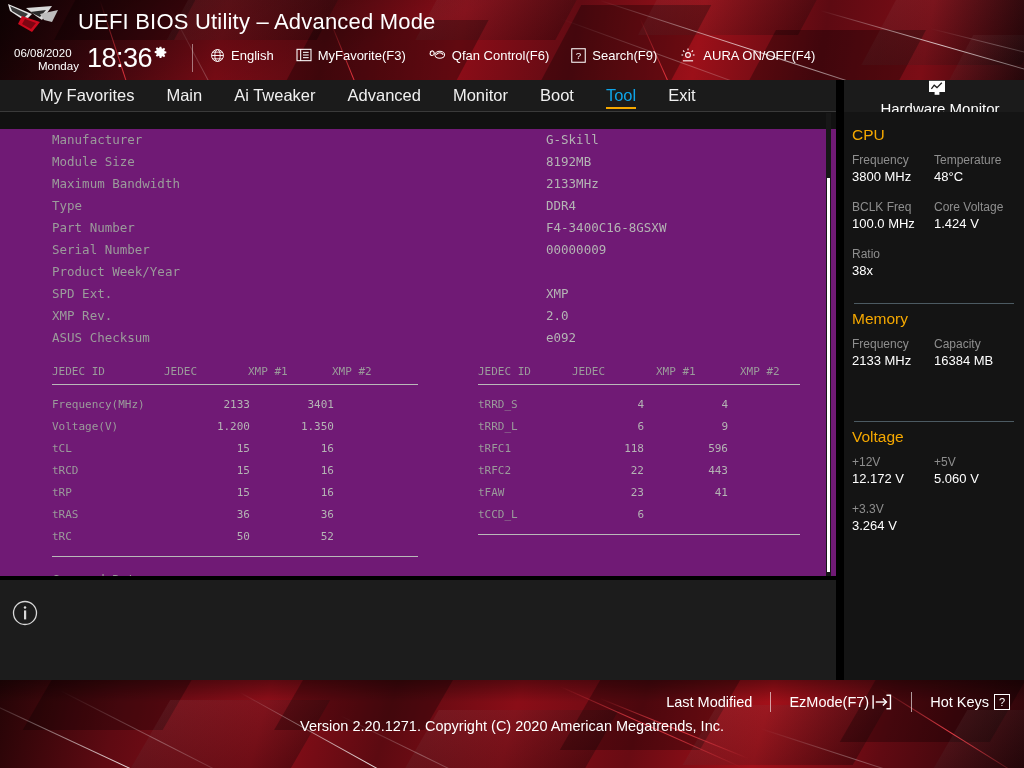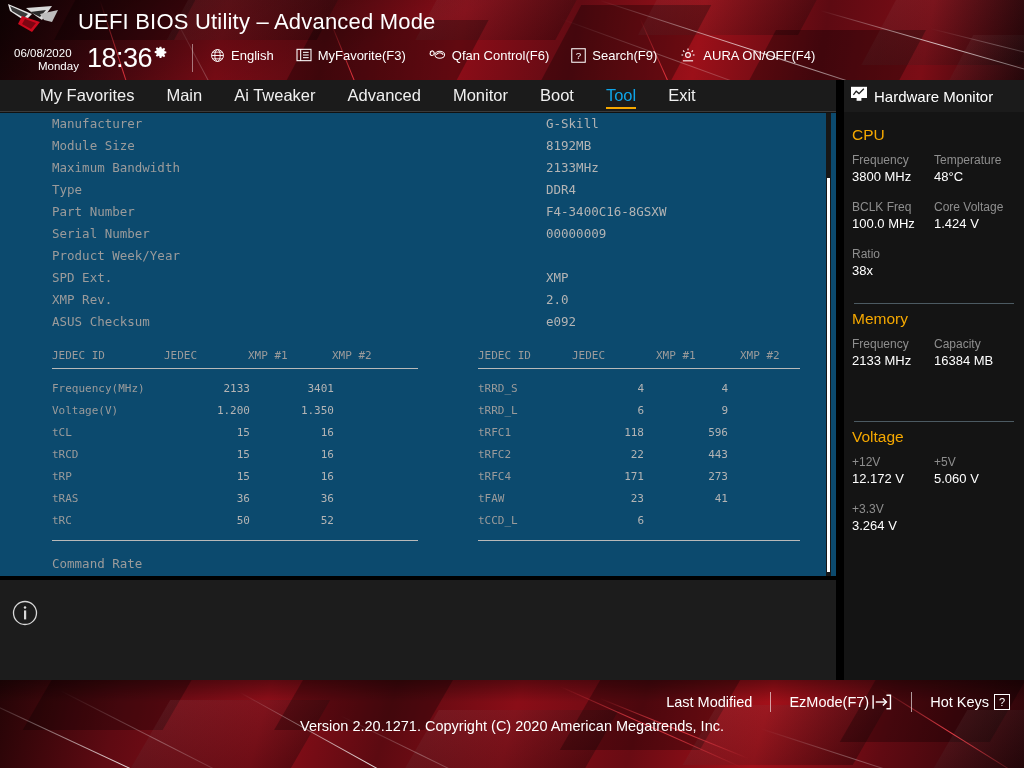--- a/index.html
+++ b/index.html
@@ -111,30 +111,31 @@
     height: 2px; background: #f5a800;
   }
 
   
   #hwm-header {
     position: absolute; left: 844px; top: 80px;
     width: 180px; height: 32px;
     background: #1b1b1b;
     display: flex; align-items: center;
     padding-left: 6px;
+    flex-direction: column;
   }
   #hwm-header .hwm-title {
     color: #ffffff; font-size: 15px; margin-left: 6px; white-space: nowrap;
   }
 
   
   #content {
-    position: absolute; left: 0; top: 113px;
+    position: absolute; left: 0; top: 129px;
     width: 836px; height: 463px;
-    background: #0c4a6e;
+    background: #701a75;
     overflow: hidden;
   }
 
   
   #info-block { position: absolute; left: 0; top: 0; width: 836px; }
   .info-row {
     position: relative; height: 22px; line-height: 22px;
     font-family: "DejaVu Sans Mono", "Liberation Mono", monospace;
     font-size: 12.5px;
   }
@@ -571,26 +572,20 @@
           <span class="c-xmp1">596</span>
           <span class="c-xmp2"></span>
         </div>
         <div class="tbl-row">
           <span class="c-name">tRFC2</span>
           <span class="c-jedec">22</span>
           <span class="c-xmp1">443</span>
           <span class="c-xmp2"></span>
         </div>
         <div class="tbl-row">
-          <span class="c-name">tRFC4</span>
-          <span class="c-jedec">171</span>
-          <span class="c-xmp1">273</span>
-          <span class="c-xmp2"></span>
-        </div>
-        <div class="tbl-row">
           <span class="c-name">tFAW</span>
           <span class="c-jedec">23</span>
           <span class="c-xmp1">41</span>
           <span class="c-xmp2"></span>
         </div>
         <div class="tbl-row">
           <span class="c-name">tCCD_L</span>
           <span class="c-jedec">6</span>
           <span class="c-xmp1"></span>
           <span class="c-xmp2"></span>

